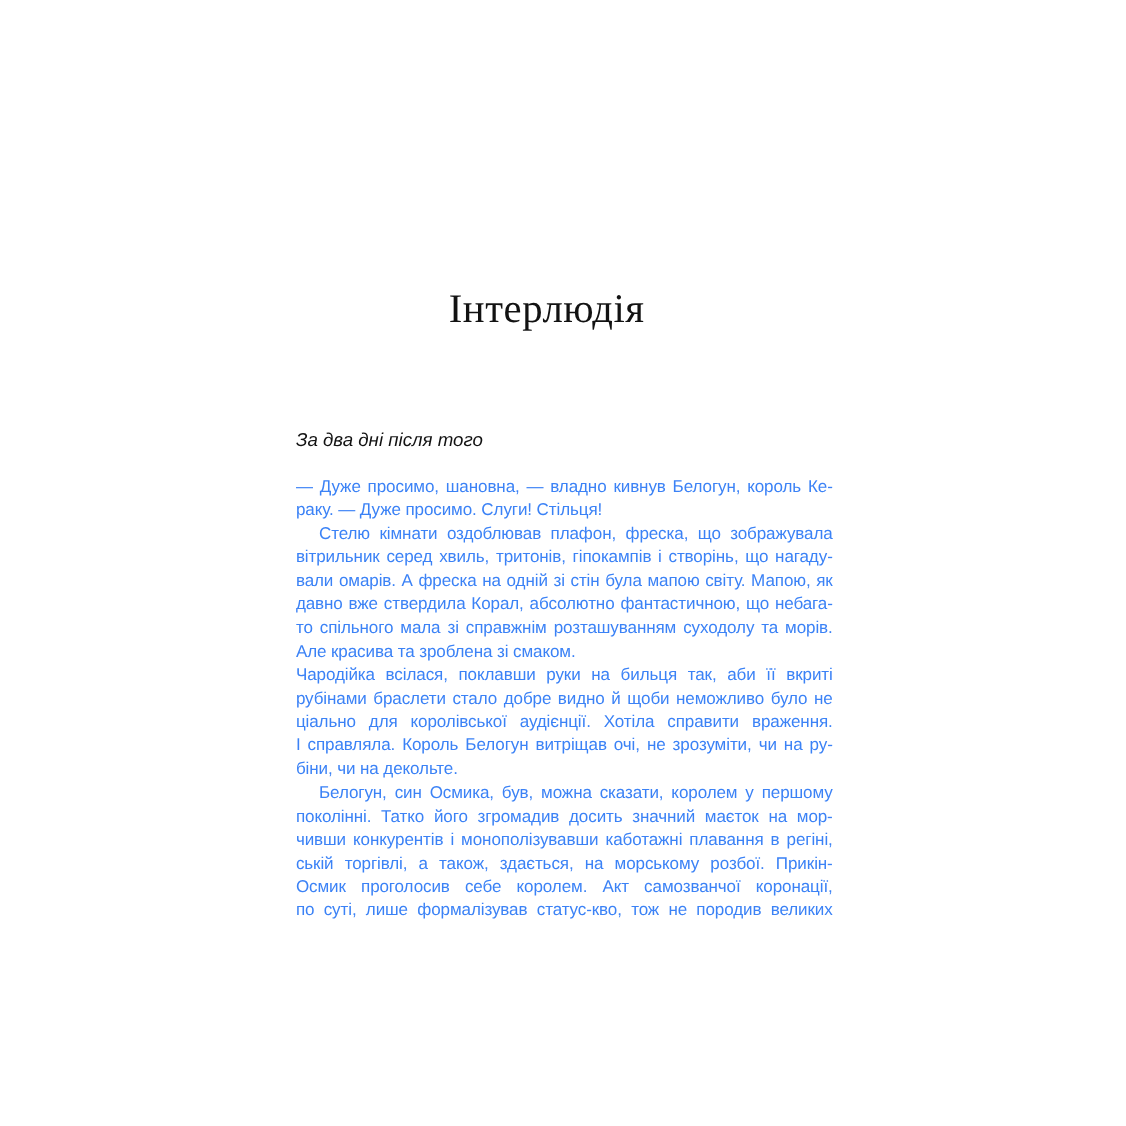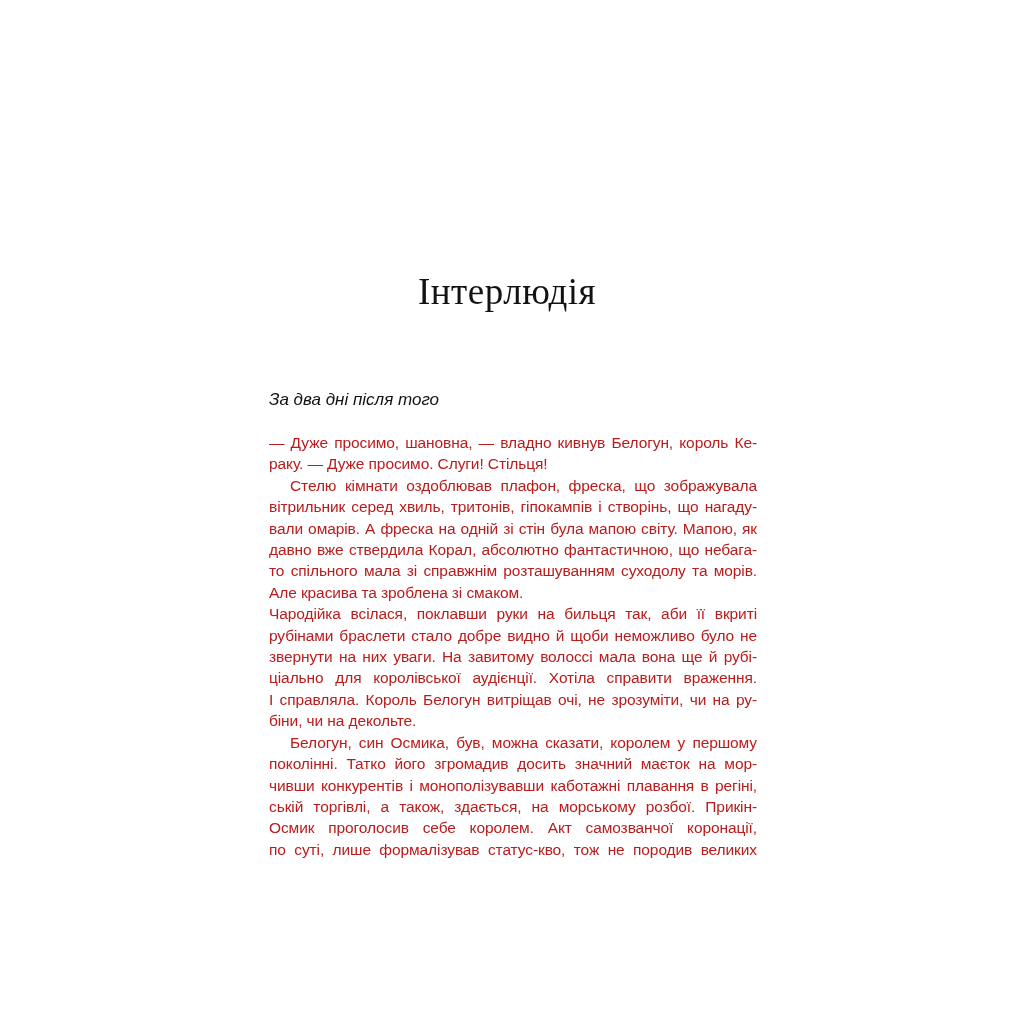--- a/index.html
+++ b/index.html
@@ -13,21 +13,21 @@
     height: 1024px;
     background: #ffffff;
     overflow: hidden;
     color: #121212;
   }
   .chapter-title {
     position: absolute;
     left: 251px;
     top: 261px;
     width: 488px;
-    margin: 12px;
+    margin: 2px;
     text-align: center;
     font-family: "Liberation Serif", serif;
     font-weight: 400;
     font-size: 37px;
     line-height: 38px;
     letter-spacing: 0.5px;
     color: #121212;
   }
   .section-subtitle {
     position: absolute;
@@ -42,21 +42,21 @@
   }
   .body-text {
     position: absolute;
     left: 269px;
     top: 432px;
     width: 488px;
     font-family: "Liberation Sans", sans-serif;
     font-size: 15.5px;
     line-height: 21.4px;
     letter-spacing: -0.1px;
-    color: #b91c1c;
+    color: #3b82f6;
   }
   .paragraph {
     margin: 0;
     padding: 0;
   }
   .text-line {
     text-align: justify;
     text-align-last: justify;
     white-space: normal;
   }
@@ -85,21 +85,20 @@
         <div class="text-line first-indent">Стелю кімнати оздоблював плафон, фреска, що зображувала</div>
         <div class="text-line">вітрильник серед хвиль, тритонів, гіпокампів і створінь, що нагаду-</div>
         <div class="text-line">вали омарів. А фреска на одній зі стін була мапою світу. Мапою, як</div>
         <div class="text-line">давно вже ствердила Корал, абсолютно фантастичною, що небага-</div>
         <div class="text-line">то спільного мала зі справжнім розташуванням суходолу та морів.</div>
         <div class="text-line para-end">Але красива та зроблена зі смаком.</div>
       </div>
       <div class="paragraph">
         <div class="text-line">Чародійка всілася, поклавши руки на бильця так, аби її вкриті</div>
         <div class="text-line">рубінами браслети стало добре видно й щоби неможливо було не</div>
-        <div class="text-line">звернути на них уваги. На завитому волоссі мала вона ще й рубі-</div>
         <div class="text-line">ціально для королівської аудієнції. Хотіла справити враження.</div>
         <div class="text-line">І справляла. Король Белогун витріщав очі, не зрозуміти, чи на ру-</div>
         <div class="text-line para-end">біни, чи на декольте.</div>
       </div>
       <div class="paragraph">
         <div class="text-line first-indent">Белогун, син Осмика, був, можна сказати, королем у першому</div>
         <div class="text-line">поколінні. Татко його згромадив досить значний маєток на мор-</div>
         <div class="text-line">чивши конкурентів і монополізувавши каботажні плавання в регіні,</div>
         <div class="text-line">ській торгівлі, а також, здається, на морському розбої. Прикін-</div>
         <div class="text-line">Осмик проголосив себе королем. Акт самозванчої коронації,</div>

